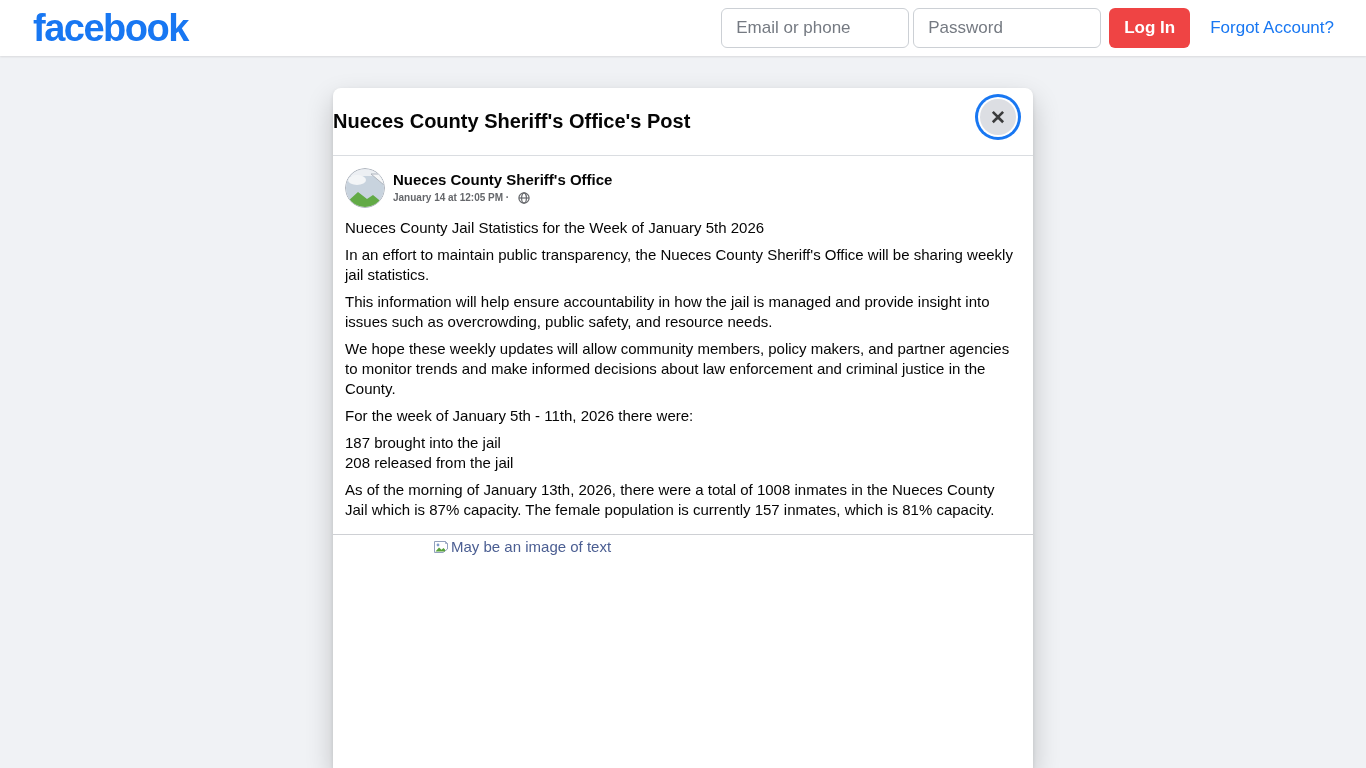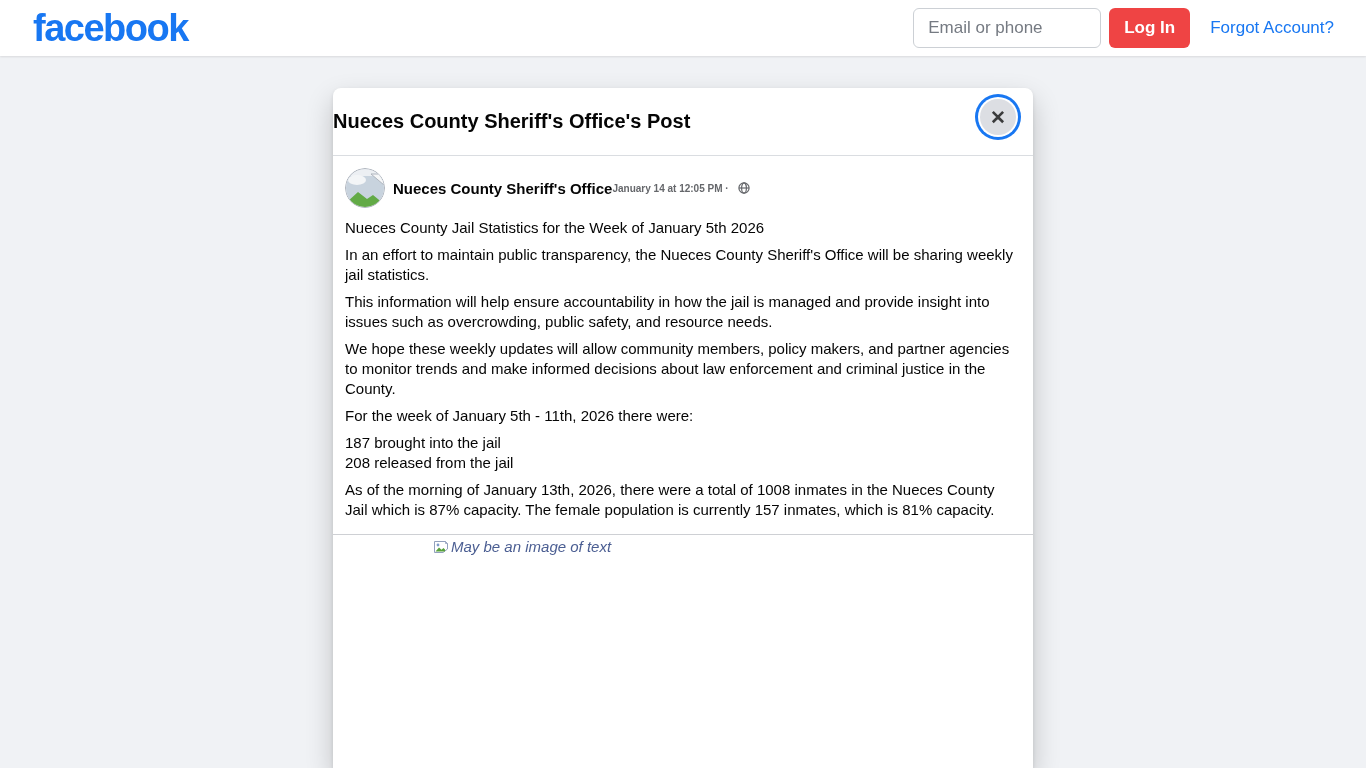--- a/index.html
+++ b/index.html
@@ -108,21 +108,21 @@
   
   .post-section { padding: 12px 12px 0; }
   .author-row { display: flex; align-items: center; gap: 8px; }
   .avatar {
     width: 40px; height: 40px;
     border-radius: 50%;
     flex: 0 0 auto;
     cursor: pointer;
     display: block;
   }
-  .author-meta { display: flex; flex-direction: row; justify-content: center; }
+  .author-meta { display: flex; flex-direction: column; justify-content: center; }
   .author-name {
     font-size: 15px;
     font-weight: bold;
     color: #050505;
     text-decoration: none;
     line-height: 19px;
   }
   .post-time {
     font-size: 10px;
     font-weight: 600;
@@ -152,31 +152,31 @@
     min-height: 230px;
   }
   .broken-img-link {
     display: inline-flex;
     align-items: flex-start;
     gap: 2px;
     font-size: 15px;
     color: #4b5e92;
     text-decoration: none;
     padding-top: 1px;
-    font-style: italic;
   }
   .broken-img-icon { margin-top: 1px; }
 </style>
 </head>
 <body>
 
 <header class="top-header">
   <div class="fb-logo">facebook</div>
   <div class="login-form">
     <input class="login-input" type="text" placeholder="Email or phone" style="">
+    <input class="login-input" type="password" placeholder="Password" style="">
     <button class="login-btn">Log In</button>
     <a class="forgot-link" href="#">Forgot Account?</a>
   </div>
 </header>
 
 <div class="dialog-card">
 
   <div class="dialog-header">
     <span class="dialog-title">Nueces County Sheriff's Office's Post</span>
     <button class="close-btn">

